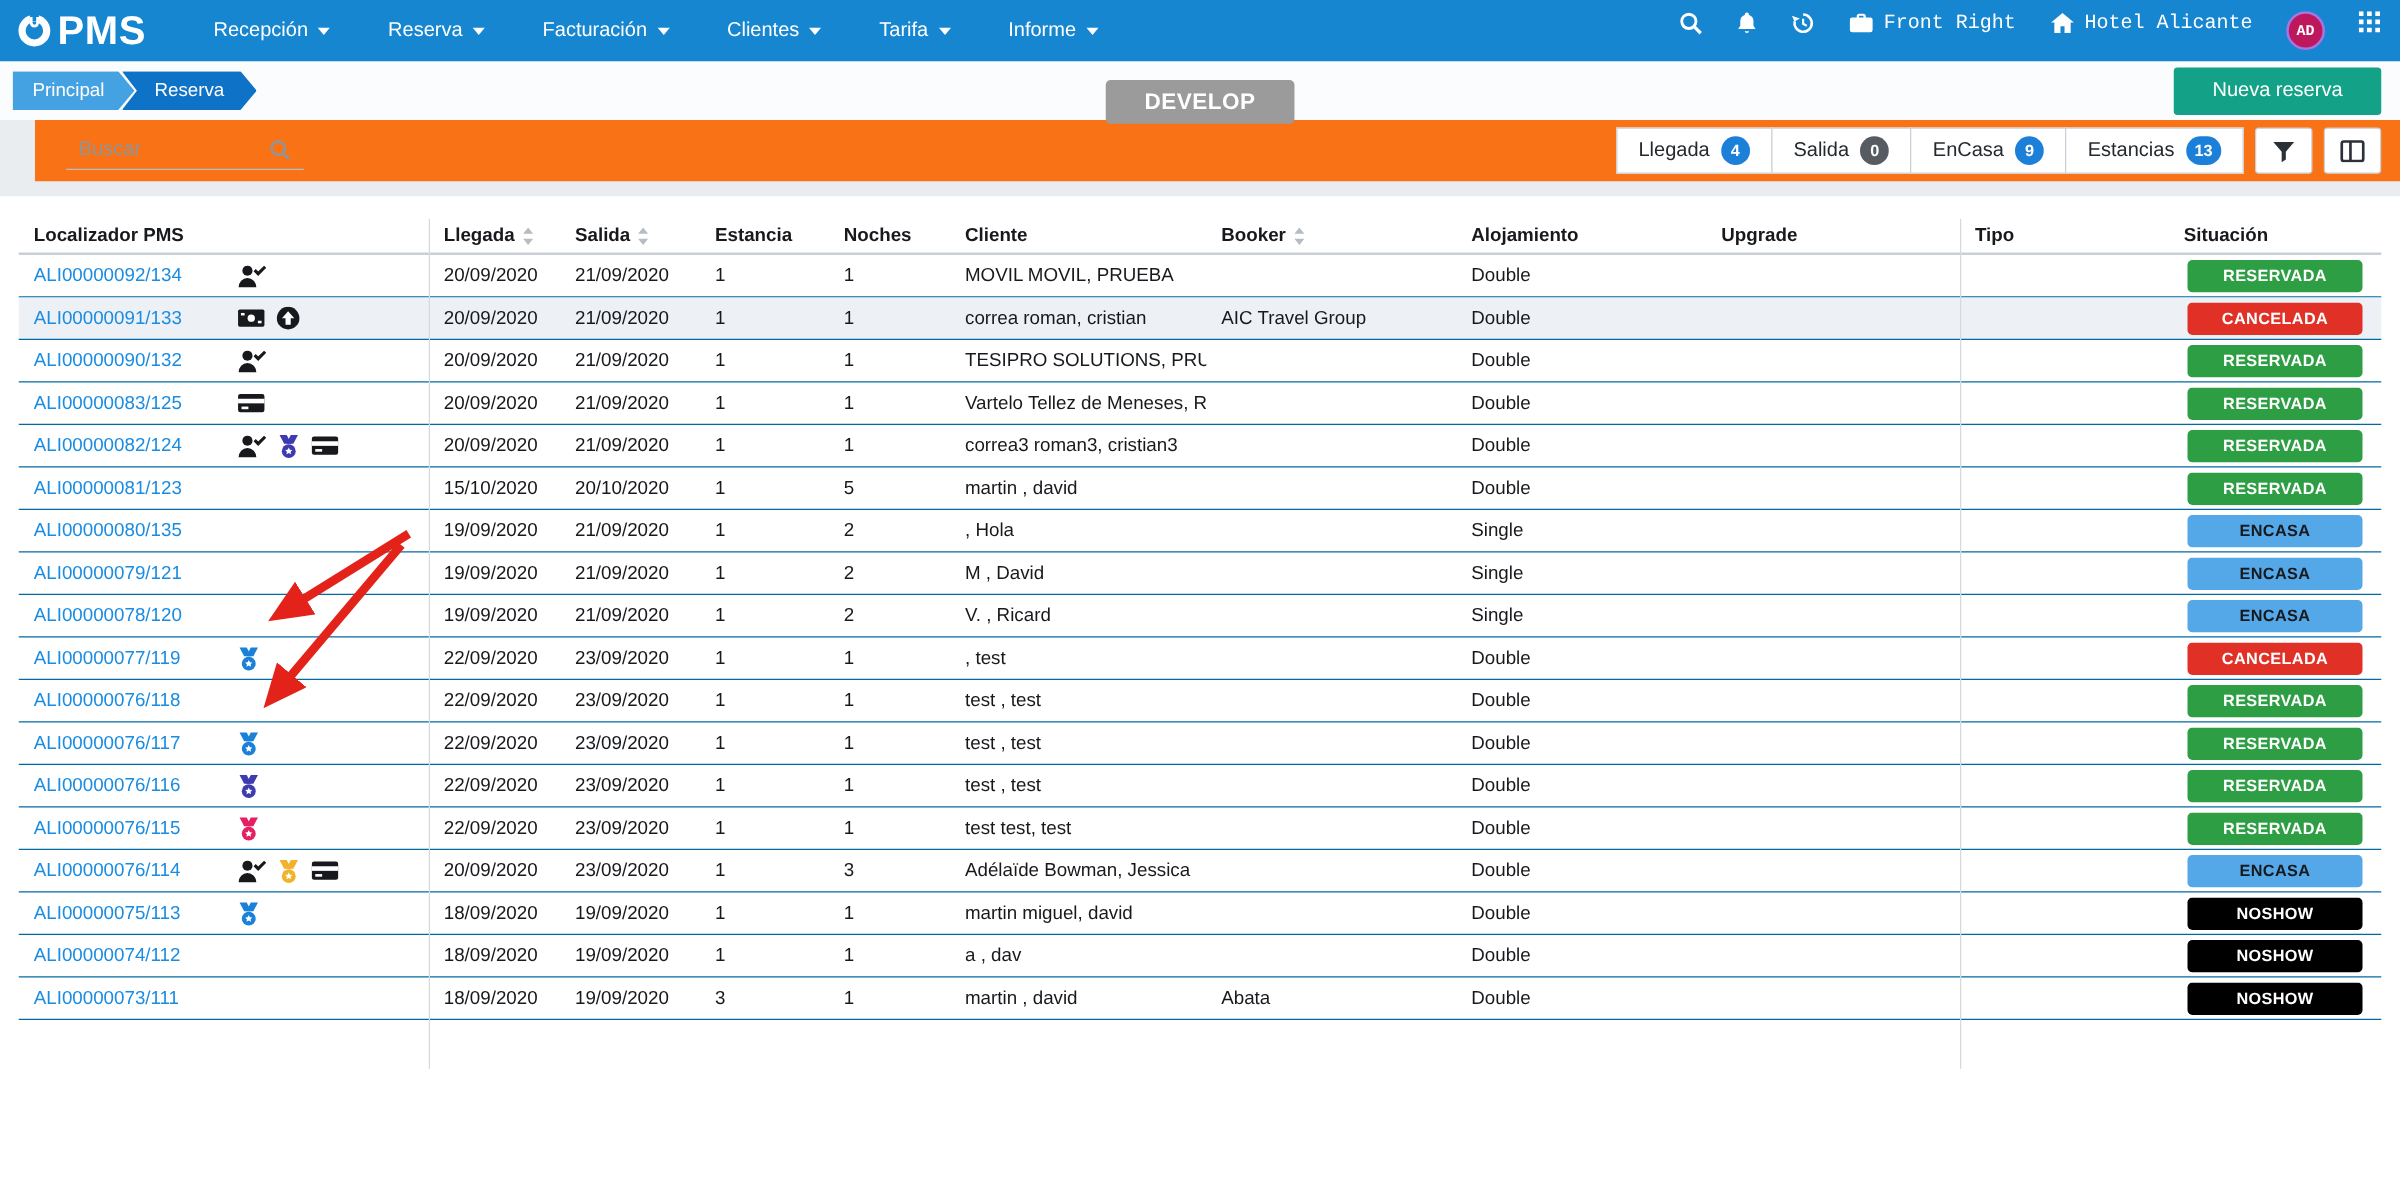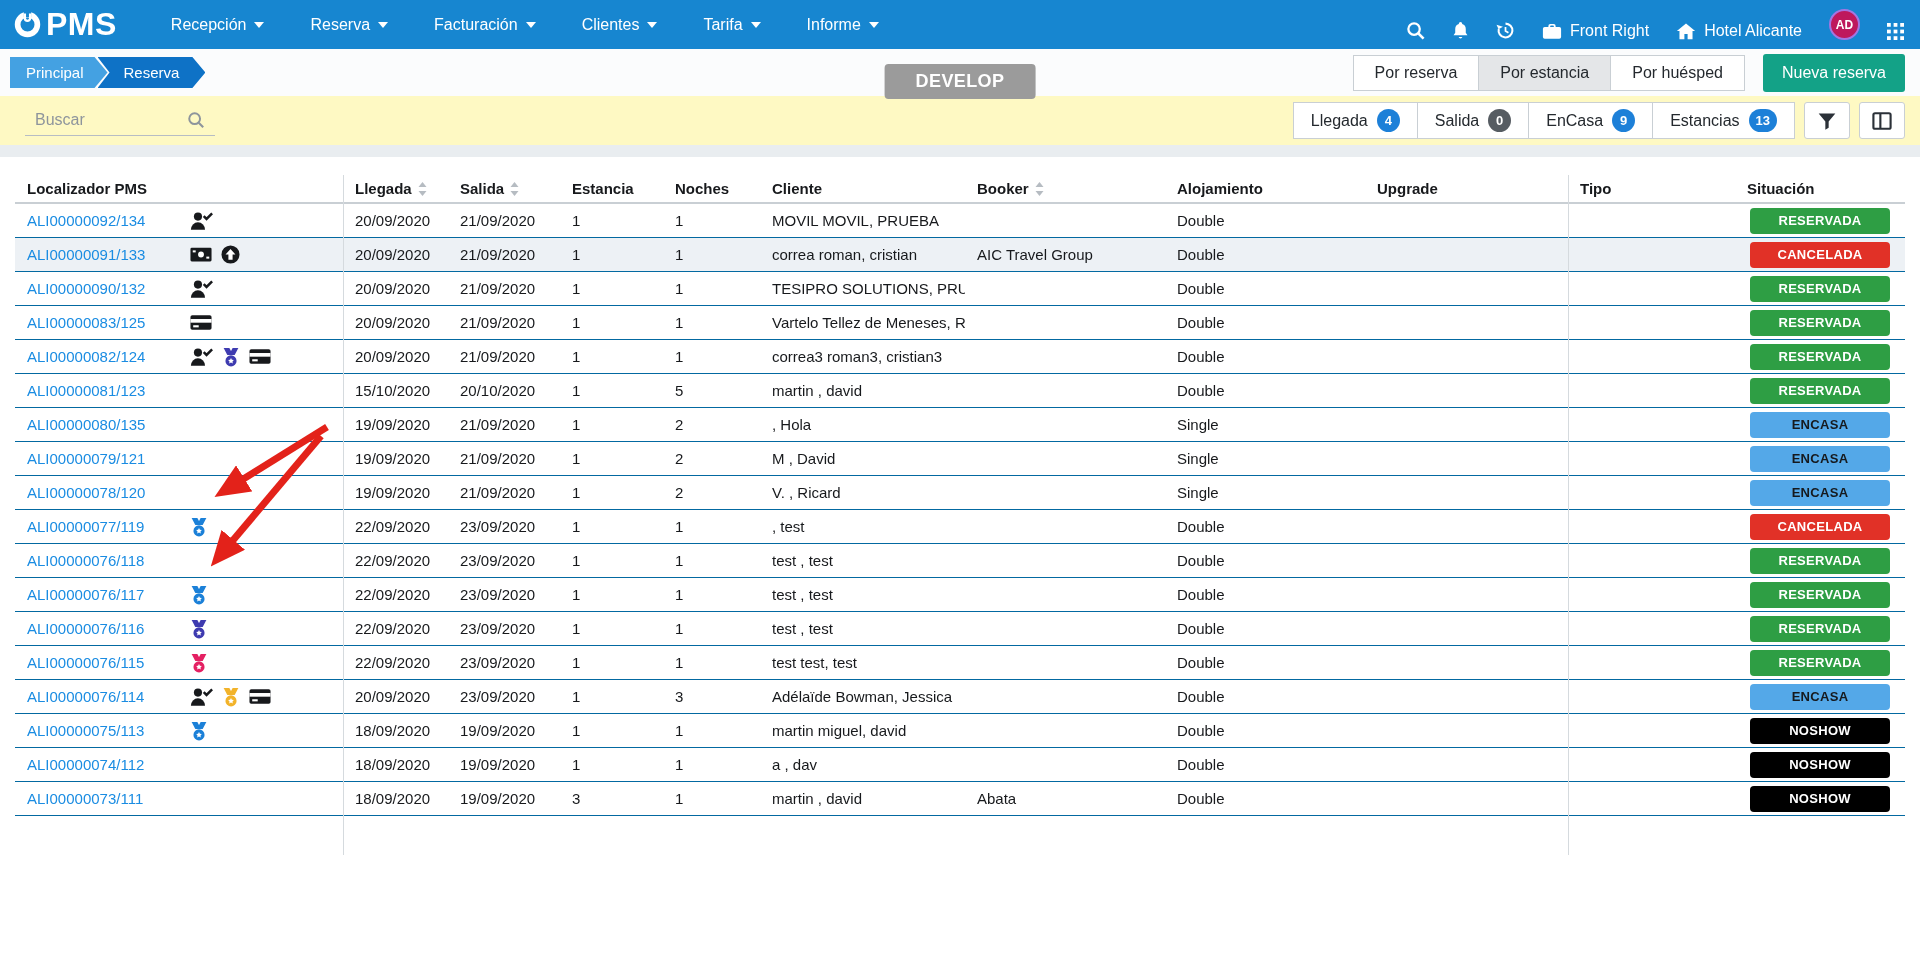--- a/index.html
+++ b/index.html
@@ -7,43 +7,43 @@
   body {
     width:1920px; height:960px; position:relative; overflow:hidden;
     background:#e9edf0; font-family:"Liberation Sans", sans-serif; color:#17191c;
   }
   
   .topbar { height:49px; background:#1786d0; display:flex; align-items:center; color:#fff; position:relative; z-index:2;}
   .brand { display:flex; align-items:center; gap:5px; margin-left:14px; cursor:pointer;}
   .brand-text { font-size:32px; font-weight:bold; letter-spacing:.5px; }
   .menus { display:flex; gap:46px; margin-left:54px; font-size:16px; }
   .menu-item { display:flex; align-items:center; gap:8px; cursor:pointer; }
-  .topbar-right { margin-left:auto; display:flex; align-items:flex-end; gap:27px; margin-right:16px; font-size:16px; }
+  .topbar-right { margin-left:auto; display:flex; align-items:flex-start; gap:27px; margin-right:16px; font-size:16px;font-family:Liberation Mono, monospace; }
   .tb-item { display:flex; align-items:center; gap:8px; cursor:pointer; }
   .avatar { width:31px; height:31px; border-radius:50%; background:#be185d; border:2px solid #a376e2;
             display:flex; align-items:center; justify-content:center; font-size:12px; font-weight:bold; cursor:pointer;}
   
   .crumb-bar { height:47px; background:#fbfcfd; position:relative; display:flex; align-items:center; }
   .crumbs { display:flex; margin-left:10px; }
   .crumb { height:31px; line-height:31px; color:#fff; font-size:15px; cursor:pointer; }
   .crumb.c0 { background:#44a1e2; padding:0 24px 0 16px;
     clip-path:polygon(0 0,calc(100% - 13px) 0,100% 50%,calc(100% - 13px) 100%,0 100%); }
   .crumb.c1 { background:#0e72c6; margin-left:-10px; padding:0 26px 0 26px;
     clip-path:polygon(0 0,calc(100% - 13px) 0,100% 50%,calc(100% - 13px) 100%,0 100%,12px 50%); }
   .env-badge { position:absolute; left:50%; transform:translateX(-50%); top:15px; background:#9b9b9b;
     color:#fff; font-weight:bold; font-size:18px; padding:7px 31px; border-radius:4px; letter-spacing:.4px; }
   .crumb-right { margin-left:auto; display:flex; align-items:center; margin-right:15px; gap:18px; }
   .seg-group { display:flex; }
   .seg { height:36px; padding:0 21px; background:#fff; border:1px solid #c9cfd4; font-size:16px; color:#24292e;
          display:flex; align-items:center; margin-left:-1px; cursor:pointer; font-family:inherit; }
   .seg.active { background:#e4e6e8; }
-  .btn-new { height:38px; background:#13a287; color:#fff; font-size:16px; padding:0 19px; border:none;
+  .btn-new { height:38px; background:#13a287; color:#fff; font-size:16px; padding:0 31px; border:none;
              border-radius:3px; cursor:pointer; font-family:inherit; }
   
-  .strip { height:49px; background:#fef9c3; display:flex; align-items:center; }
+  .strip { height:49px; background:#f97316; display:flex; align-items:center;margin-left:28px; }
   .search-wrap { margin-left:25px; width:190px; position:relative; border-bottom:1px solid #b7bdc4; display:flex; align-items:center;}
   .search-wrap input { border:none; background:transparent; height:30px; width:162px; font-size:16px; color:#333;
                        padding:0 0 0 10px; outline:none; font-family:inherit;}
   .search-wrap input::placeholder { color:#8e959c; }
   .strip-right { margin-left:auto; display:flex; margin-right:15px; align-items:center; }
   .chip-group { display:flex; }
   .chip { height:37px; background:#fff; border:1px solid #c9cfd4; margin-left:-1px; display:flex; align-items:center;
           gap:9px; padding:0 17px; font-size:16px; color:#24292e; cursor:pointer; }
   .chip-badge { min-width:23px; height:23px; border-radius:12px; color:#fff; font-size:13px; font-weight:bold;
           display:flex; align-items:center; justify-content:center; padding:0 7px; }
@@ -175,25 +175,20 @@
   </div>
 </header>
 
 <div class="crumb-bar">
   <div class="crumbs" id="crumb-list">
       <span class="crumb c0">Principal</span>
       <span class="crumb c1">Reserva</span>
     </div>
   <div class="env-badge">DEVELOP</div>
   <div class="crumb-right">
-    <div class="seg-group" id="view-switch">
-        <button class="seg">Por reserva</button>
-        <button class="seg active">Por estancia</button>
-        <button class="seg">Por huésped</button>
-      </div>
     <button class="btn-new">Nueva reserva</button>
   </div>
 </div>
 
 <div class="strip">
   <div class="search-wrap">
     <input type="text" placeholder="Buscar" style="">
     <span style="display:flex">
       <svg width="18" height="18" viewBox="0 0 20 20">
           <circle cx="8.5" cy="8.5" r="6" fill="none" stroke="#8e959c" stroke-width="2.2"></circle>

